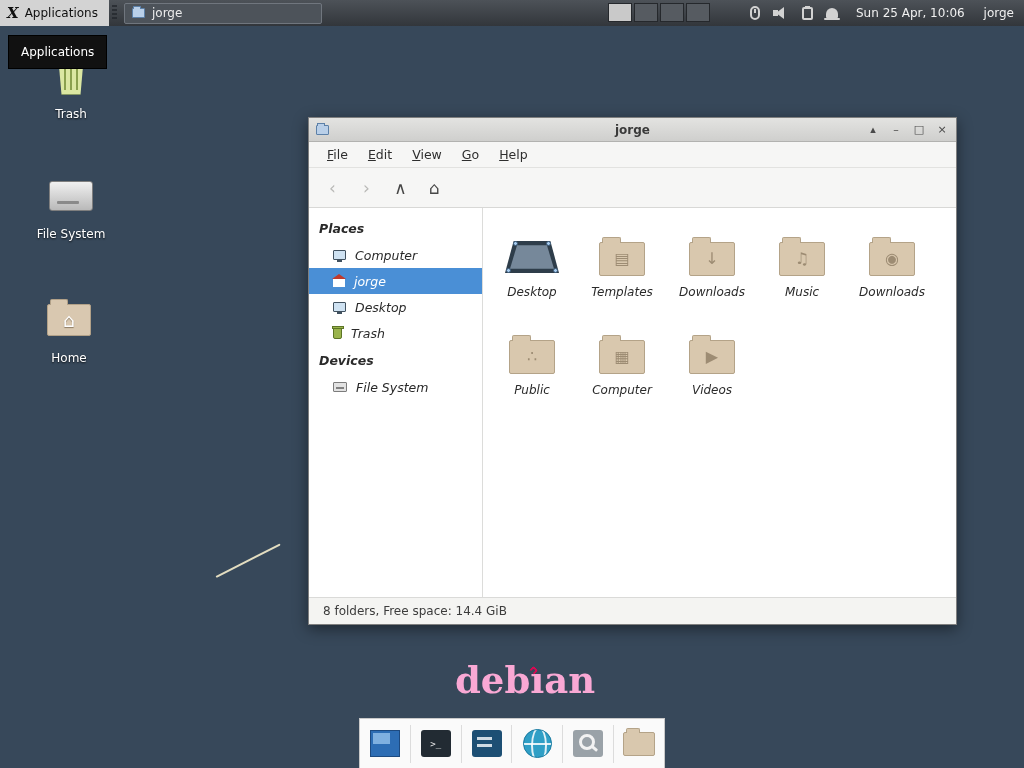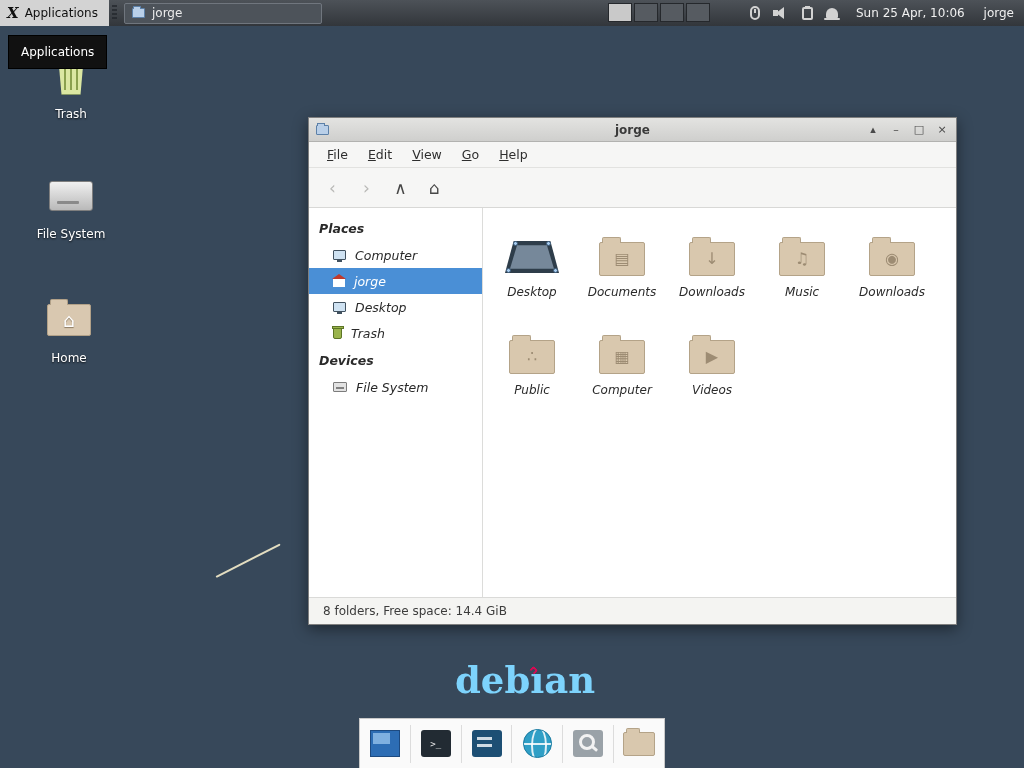--- a/index.html
+++ b/index.html
@@ -106,21 +106,21 @@
   .desk-outer { position:absolute; inset:0; clip-path:polygon(16% 8%,84% 8%,100% 92%,0 92%); background:#2e3d4a; }
   .desk-inner { position:absolute; left:5px; top:5px; right:5px; bottom:5px;
                 clip-path:polygon(16% 8%,84% 8%,100% 92%,0 92%); background:#76889a; }
   .pin { position:absolute; width:5px; height:5px; border-radius:50%; background:#a9cdf0; border:1px solid #3a5a78; }
   .pin.tl{left:8px;top:3px} .pin.tr{right:8px;top:3px} .pin.bl{left:1px;bottom:3px} .pin.br{right:1px;bottom:3px}
   .statusbar { height:27px; background:#f4f4f2; border-top:1px solid #dadad8; display:flex; align-items:center;
                padding-left:14px; font-size:12px; color:#3c3c3c; flex:0 0 auto; }
 
   
   .logo { position:absolute; left:455px; top:660px; font-family:"DejaVu Serif", serif; font-weight:bold;
-          font-size:37px; line-height:1.1; color:#7dd3fc; }
+          font-size:37px; line-height:1.1; color:#f9a8d4; }
   .ipart { position:relative; display:inline-block; }
   .swirl { position:absolute; left:0px; top:7px; width:7px; height:7px; border:2px solid #d70a53;
            border-radius:50%; border-left-color:transparent; transform:rotate(-45deg); }
 
   
   .stray { position:absolute; left:216px; top:576px; width:72px; height:2px; background:#e3ddc0;
            transform:rotate(-27deg); transform-origin:left center; border-radius:1px; }
 
   
   .dock { position:absolute; left:50%; transform:translateX(-50%); bottom:0; width:306px; height:50px;
@@ -280,21 +280,21 @@
             </div>
           </div>
           <div class="flabel">Desktop</div>
         </div>
         <div class="fitem">
           <div class="icon-area">
               <div class="folder-lg">
                 <span class="emblem">▤</span>
               </div>
             </div>
-          <div class="flabel">Documents</div>
+          <div class="flabel">Templates</div>
         </div>
         <div class="fitem">
           <div class="icon-area">
               <div class="folder-lg">
                 <span class="emblem">↓</span>
               </div>
             </div>
           <div class="flabel">Downloads</div>
         </div>
         <div class="fitem">

